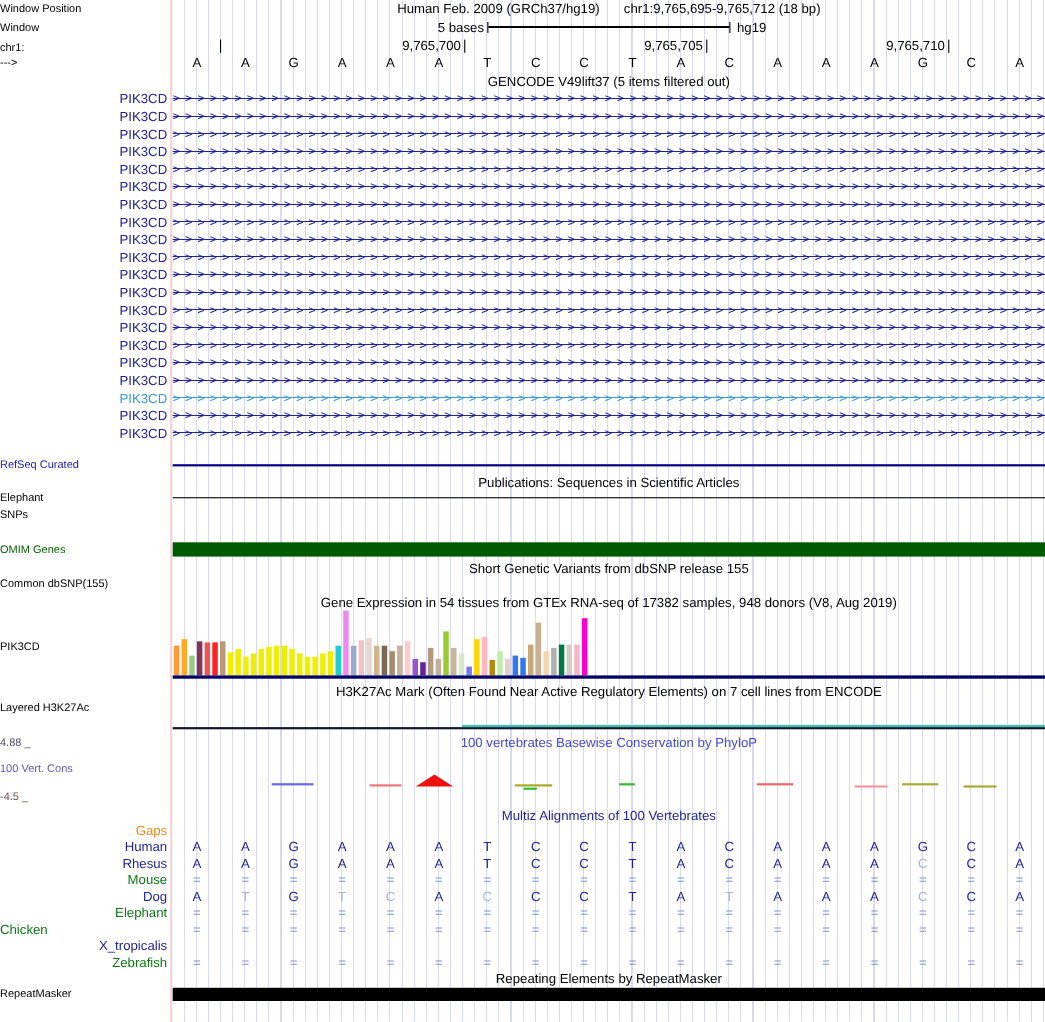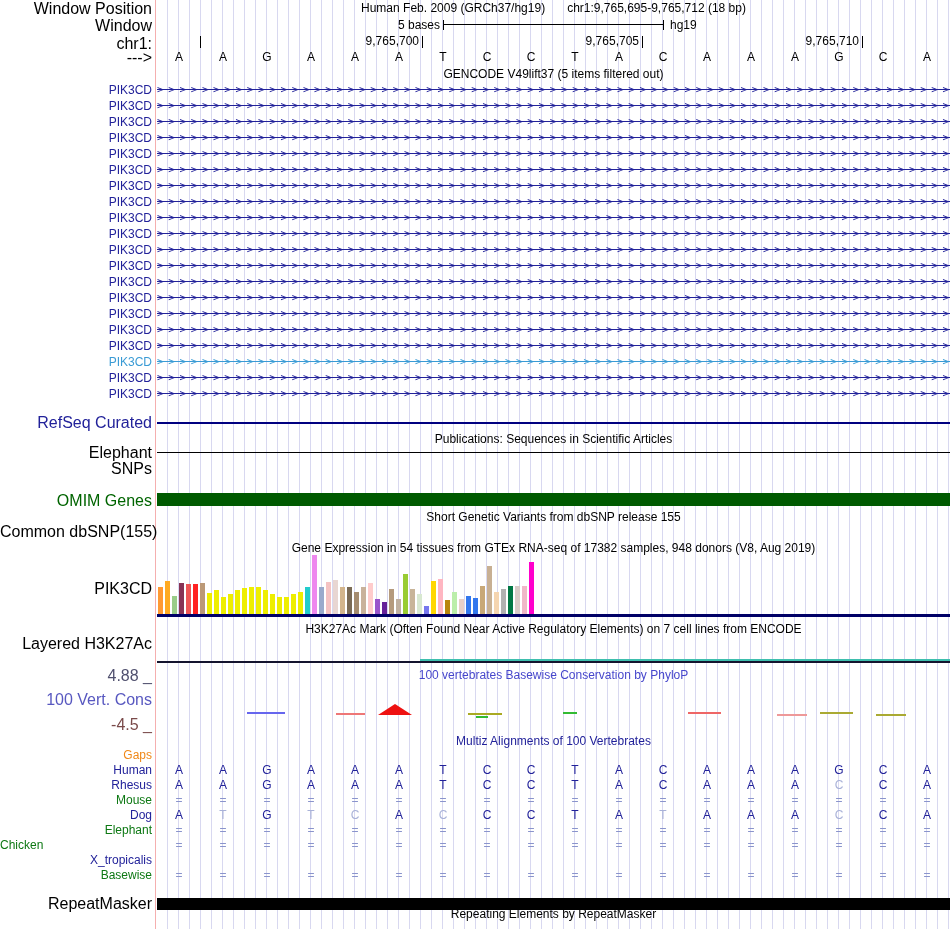--- a/index.html
+++ b/index.html
@@ -1,21 +1,21 @@
 <!DOCTYPE html>
 <html><head>
 <meta charset="utf-8">
 <style>
   html,body{margin:0;padding:0;background:#fff;}
   #page{position:relative;width:950px;height:929px;background:#fff;overflow:hidden;
         font-family:"Liberation Sans",sans-serif;color:#000;}
   .gridlines{position:absolute;left:157px;top:0;width:793px;height:929px;
      background:repeating-linear-gradient(to right,transparent 0px,transparent 10px,#D8D8F0 10px,#D8D8F0 11px);}
   .pinkline{position:absolute;left:155px;top:0;width:1px;height:929px;background:#F5AFAF;}
-  .lbl{position:absolute;left:0;width:152px;text-align:right;font-size:16px;line-height:13px;white-space:nowrap;}
+  .lbl{position:absolute;left:0;width:152px;text-align:left;font-size:10px;line-height:13px;white-space:nowrap;}
   .ctr{position:absolute;left:157px;width:793px;text-align:center;font-size:12px;line-height:13px;white-space:nowrap;}
   .nav{color:#22229A}
   .dgrn{color:#006400}
   .hline{position:absolute;}
   .txrow{position:absolute;left:157px;width:793px;height:16px;overflow:hidden;
      background:linear-gradient(to bottom,transparent 7px,currentColor 7px,currentColor 8px,transparent 8px);}
   .txrow span{display:block;font-family:"DejaVu Sans Mono",monospace;font-size:11px;line-height:16px;
      letter-spacing:4.6px;white-space:nowrap;}
   .bars{position:absolute;left:158px;top:554px;width:792px;height:60px;display:flex;align-items:flex-end;gap:2px;}
   .bars div{flex:none;width:5px;}
@@ -131,21 +131,21 @@
 
   <div class="ctr" style="top:669px;color:#4747CC;">100 vertebrates Basewise Conservation by PhyloP</div>
   <div class="lbl" style="top:669px;color:#50506E;">4.88 _</div>
   <div class="lbl" style="top:693px;color:#5858C0;">100 Vert. Cons</div>
   <div class="lbl" style="top:718px;color:#7A4A4A;">-4.5 _</div>
   <div id="phylop-marks"></div>
 
   <div class="ctr" style="top:735px;color:#22229A;">Multiz Alignments of 100 Vertebrates</div>
   <div id="multiz"></div>
 
-  <div class="ctr" style="top:884px;margin-top:24px;">Repeating Elements by RepeatMasker</div>
+  <div class="ctr" style="top:884px;">Repeating Elements by RepeatMasker</div>
   <div class="lbl" style="top:897px;">RepeatMasker</div>
   <div class="hline" style="left:157px;top:898px;width:793px;height:12px;background:#000;"></div>
 <div style="position: absolute; left: 200px; top: 36px; width: 1px; height: 12px; background: rgb(0, 0, 0);"></div>
     <div style="position: absolute; left: 422px; top: 36px; width: 1px; height: 12px; background: rgb(0, 0, 0);"></div>
     <div style="position: absolute; left: 309px; top: 35px; width: 110px; text-align: right; font-size: 12px; line-height: 12px; white-space: nowrap;">9,765,700</div>
     <div style="position: absolute; left: 642px; top: 36px; width: 1px; height: 12px; background: rgb(0, 0, 0);"></div>
     <div style="position: absolute; left: 529px; top: 35px; width: 110px; text-align: right; font-size: 12px; line-height: 12px; white-space: nowrap;">9,765,705</div>
     <div style="position: absolute; left: 862px; top: 36px; width: 1px; height: 12px; background: rgb(0, 0, 0);"></div>
     <div style="position: absolute; left: 749px; top: 35px; width: 110px; text-align: right; font-size: 12px; line-height: 12px; white-space: nowrap;">9,765,710</div>
     <div style="position: absolute; left: 157px; top: 51px; width: 44px; text-align: center; font-size: 12px; line-height: 13px;">A</div>
@@ -365,21 +365,21 @@
     <div style="position: absolute; left: 553px; top: 838px; width: 44px; text-align: center; font-size: 12px; line-height: 15px; color: rgb(138, 148, 204);">=</div>
     <div style="position: absolute; left: 597px; top: 838px; width: 44px; text-align: center; font-size: 12px; line-height: 15px; color: rgb(138, 148, 204);">=</div>
     <div style="position: absolute; left: 641px; top: 838px; width: 44px; text-align: center; font-size: 12px; line-height: 15px; color: rgb(138, 148, 204);">=</div>
     <div style="position: absolute; left: 685px; top: 838px; width: 44px; text-align: center; font-size: 12px; line-height: 15px; color: rgb(138, 148, 204);">=</div>
     <div style="position: absolute; left: 729px; top: 838px; width: 44px; text-align: center; font-size: 12px; line-height: 15px; color: rgb(138, 148, 204);">=</div>
     <div style="position: absolute; left: 773px; top: 838px; width: 44px; text-align: center; font-size: 12px; line-height: 15px; color: rgb(138, 148, 204);">=</div>
     <div style="position: absolute; left: 817px; top: 838px; width: 44px; text-align: center; font-size: 12px; line-height: 15px; color: rgb(138, 148, 204);">=</div>
     <div style="position: absolute; left: 861px; top: 838px; width: 44px; text-align: center; font-size: 12px; line-height: 15px; color: rgb(138, 148, 204);">=</div>
     <div style="position: absolute; left: 905px; top: 838px; width: 44px; text-align: center; font-size: 12px; line-height: 15px; color: rgb(138, 148, 204);">=</div>
     <div style="position: absolute; left: 0px; top: 853px; width: 152px; text-align: right; font-size: 12px; line-height: 15px; color: rgb(34, 34, 154);">X_tropicalis</div>
-    <div style="position: absolute; left: 0px; top: 868px; width: 152px; text-align: right; font-size: 12px; line-height: 15px; color: rgb(13, 120, 19);">Basewise</div>
+    <div style="position: absolute; left: 0px; top: 868px; width: 152px; text-align: right; font-size: 12px; line-height: 15px; color: rgb(13, 120, 19);">Zebrafish</div>
     <div style="position: absolute; left: 157px; top: 868px; width: 44px; text-align: center; font-size: 12px; line-height: 15px; color: rgb(138, 148, 204);">=</div>
     <div style="position: absolute; left: 201px; top: 868px; width: 44px; text-align: center; font-size: 12px; line-height: 15px; color: rgb(138, 148, 204);">=</div>
     <div style="position: absolute; left: 245px; top: 868px; width: 44px; text-align: center; font-size: 12px; line-height: 15px; color: rgb(138, 148, 204);">=</div>
     <div style="position: absolute; left: 289px; top: 868px; width: 44px; text-align: center; font-size: 12px; line-height: 15px; color: rgb(138, 148, 204);">=</div>
     <div style="position: absolute; left: 333px; top: 868px; width: 44px; text-align: center; font-size: 12px; line-height: 15px; color: rgb(138, 148, 204);">=</div>
     <div style="position: absolute; left: 377px; top: 868px; width: 44px; text-align: center; font-size: 12px; line-height: 15px; color: rgb(138, 148, 204);">=</div>
     <div style="position: absolute; left: 421px; top: 868px; width: 44px; text-align: center; font-size: 12px; line-height: 15px; color: rgb(138, 148, 204);">=</div>
     <div style="position: absolute; left: 465px; top: 868px; width: 44px; text-align: center; font-size: 12px; line-height: 15px; color: rgb(138, 148, 204);">=</div>
     <div style="position: absolute; left: 509px; top: 868px; width: 44px; text-align: center; font-size: 12px; line-height: 15px; color: rgb(138, 148, 204);">=</div>
     <div style="position: absolute; left: 553px; top: 868px; width: 44px; text-align: center; font-size: 12px; line-height: 15px; color: rgb(138, 148, 204);">=</div>

